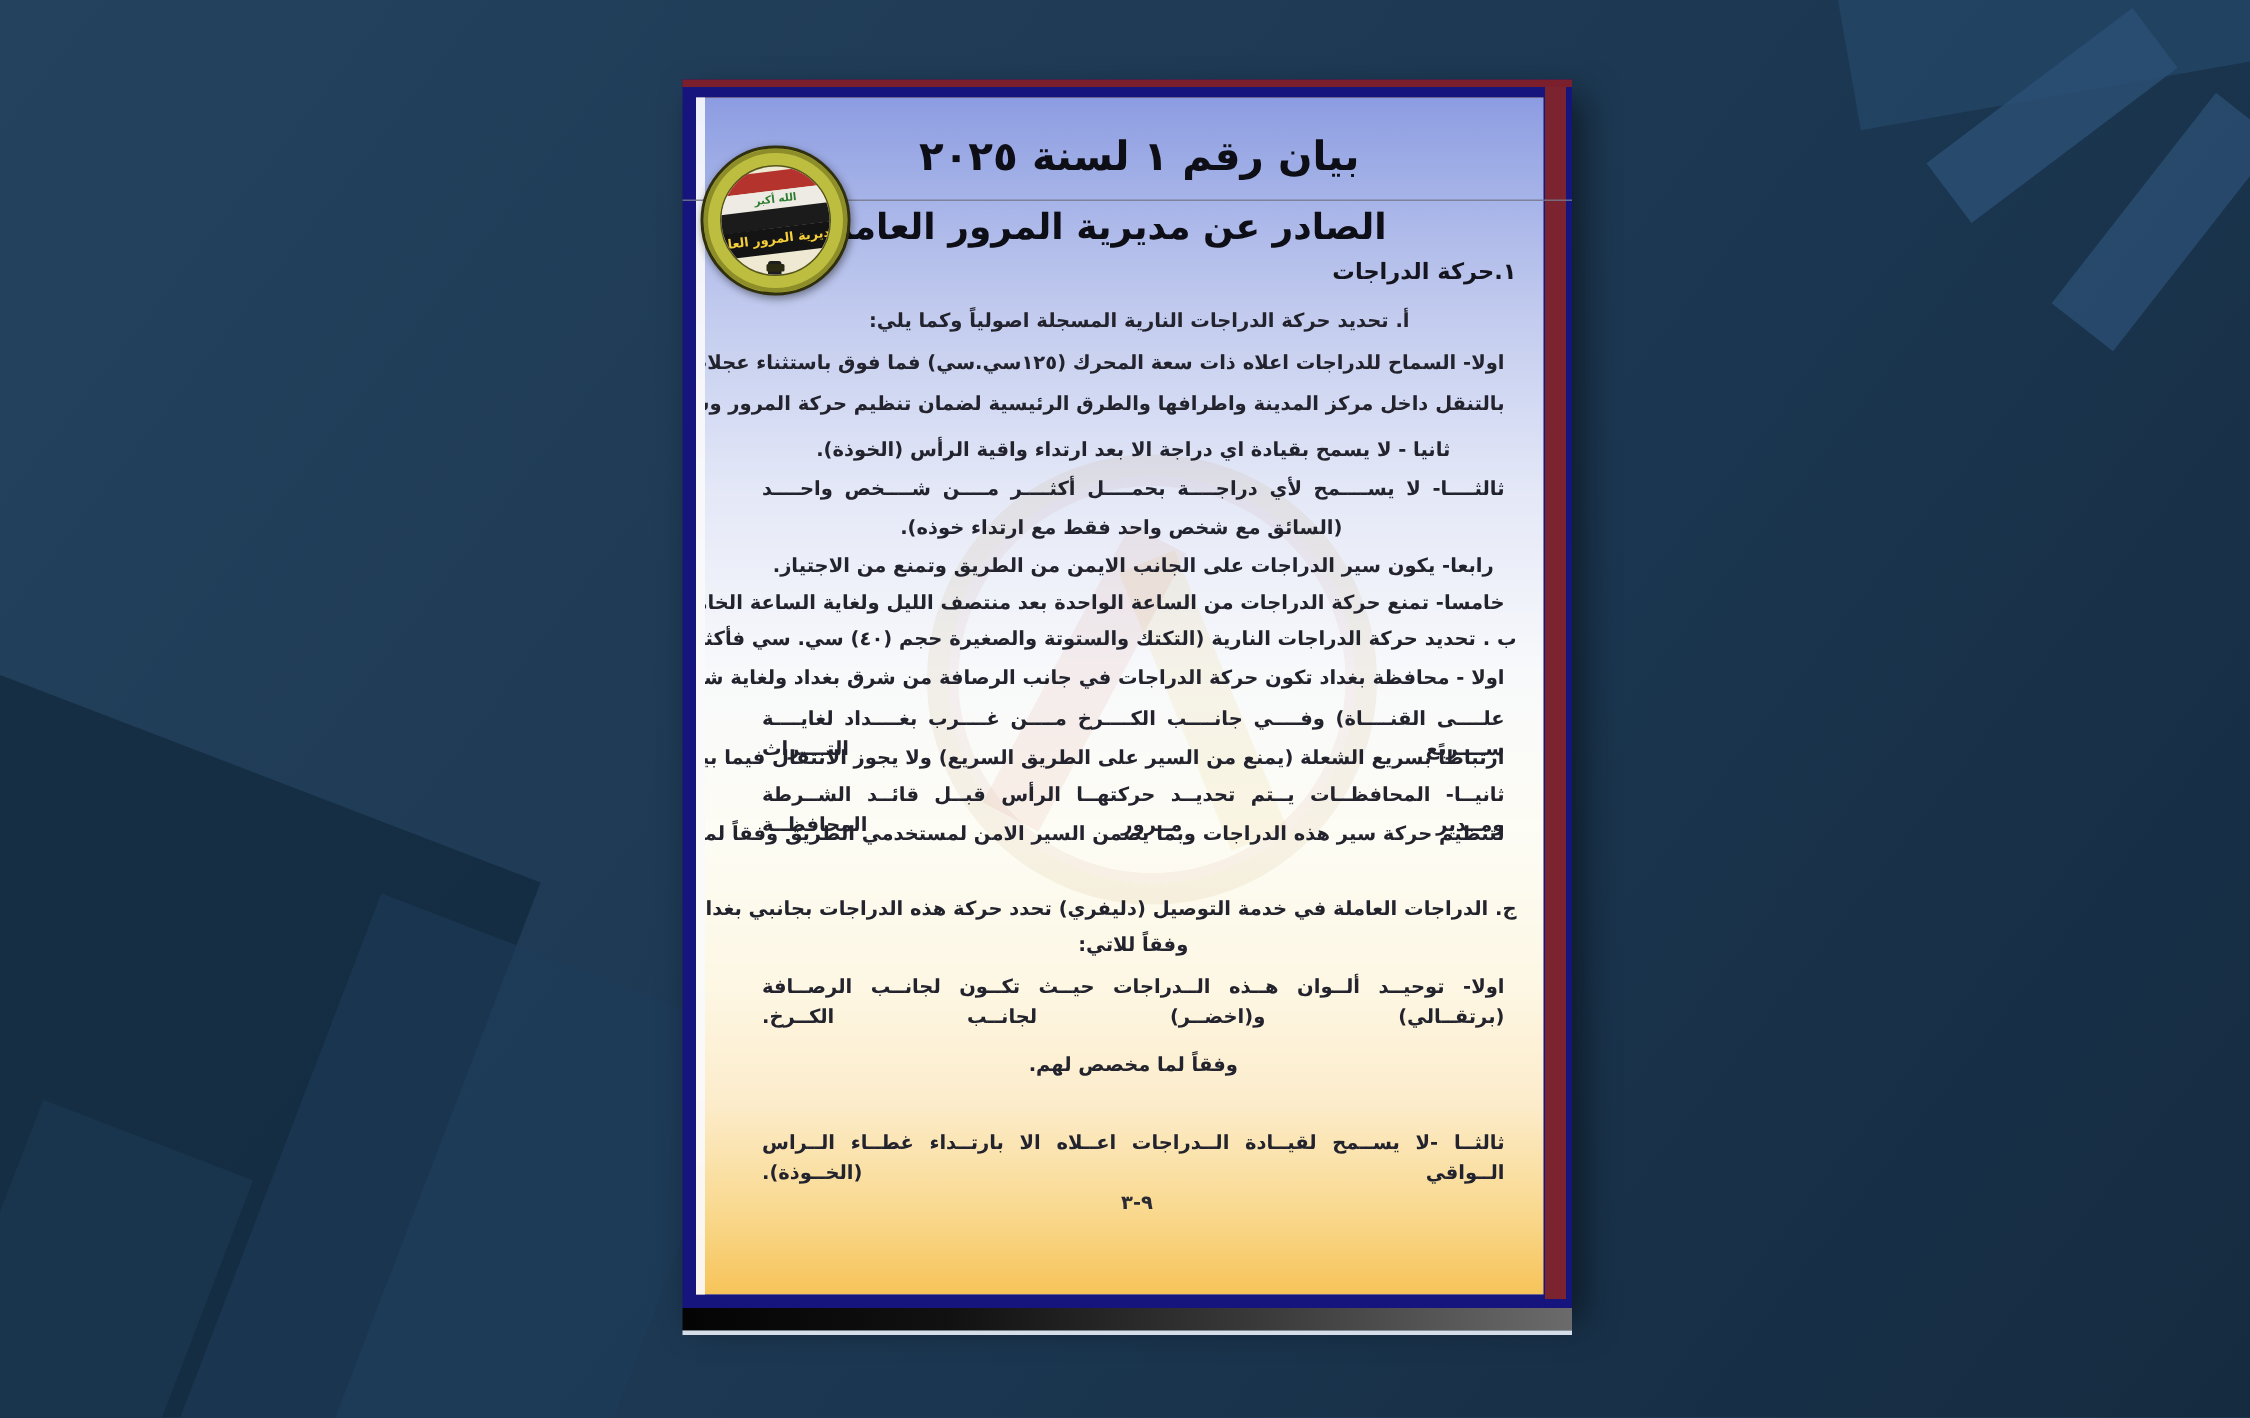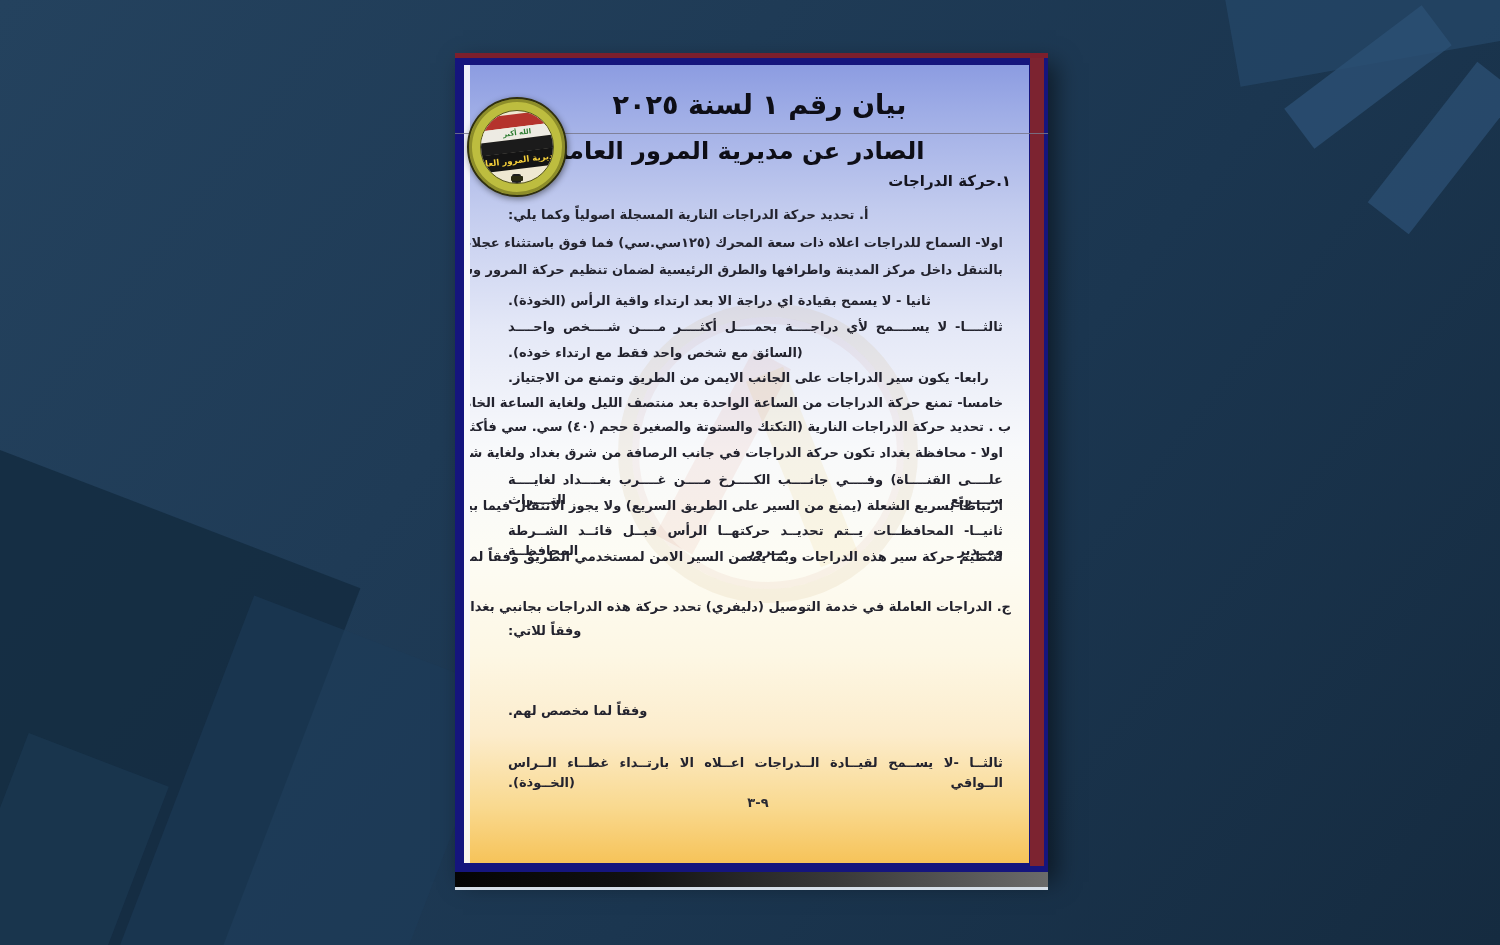--- a/index.html
+++ b/index.html
@@ -63,21 +63,21 @@
   
   .doc-title-1 { position:absolute; left:40px; right:20px; top:24px; text-align:center;
     font-size:27px; font-weight:700; color:#0e0e16; direction:rtl; }
   .doc-title-2 { position:absolute; left:40px; right:60px; top:72px; text-align:center;
     font-size:24px; font-weight:700; color:#0e0e16; direction:rtl; }
   .section-heading { position:absolute; right:18px; top:107px; font-size:15px; font-weight:700;
     color:#15151f; direction:rtl; }
 
   .body-text { position:absolute; left:38px; right:18px; top:0; bottom:0; direction:rtl; }
   .bline { position:absolute; right:0; left:0; font-size:13px; font-weight:700; color:#23232e;
-    text-align:left; white-space:nowrap; line-height:20px; }
+    text-align:center; white-space:nowrap; line-height:20px; }
   .jst { white-space:normal; text-align:justify; text-align-last:justify; }
   .ind1 { padding-right:8px; }
   .ind2 { padding-right:24px; }
 
   .page-number { position:absolute; left:258px; top:730px; width:60px; text-align:center;
     font-size:13px; font-weight:700; color:#2a2a33; direction:ltr; unicode-bidi:bidi-override; }
 
   
   .doc-bottom-bar { position:absolute; left:455px; top:872px; width:593px; height:15px;
     background:linear-gradient(90deg,#040404 0%, #111 30%, #3a3a3a 65%, #6b6b6b 100%); }
@@ -116,20 +116,21 @@
       <div class="bline ind1" style="top:303px">رابعا- يكون سير الدراجات على الجانب الايمن من الطريق وتمنع من الاجتياز.</div>
       <div class="bline ind1" style="top:328px">خامسا- تمنع حركة الدراجات من الساعة الواحدة بعد منتصف الليل ولغاية الساعة الخامسة صباحاً.</div>
       <div class="bline" style="top:352px">ب . تحديد حركة الدراجات النارية (التكتك والستوتة والصغيرة حجم (٤٠) سي. سي فأكثر) وفقاً للاتي:</div>
       <div class="bline ind1" style="top:378px">اولا - محافظة بغداد تكون حركة الدراجات في جانب الرصافة من شرق بغداد ولغاية شارع القناة (يمنع من السير</div>
       <div class="bline ind1 jst" style="top:405px">علــــى القنــــاة) وفــــي جانــــب الكــــرخ مــــن غــــرب بغــــداد لغايــــة ســــريع التــــراث</div>
       <div class="bline ind1" style="top:431px">ارتباطاً بسريع الشعلة (يمنع من السير على الطريق السريع) ولا يجوز الانتقال فيما بين هذه المناطق.</div>
       <div class="bline ind1 jst" style="top:456px">ثانيــا-  المحافظــات يــتم تحديــد حركتهــا الرأس قبــل قائــد الشــرطة ومــدير مــرور المحافظــة</div>
       <div class="bline ind1" style="top:482px">لتنظيم حركة سير هذه الدراجات وبما يضمن السير الامن لمستخدمي الطريق وفقاً لما جاء بالفقرة (أ) في مركز</div>
       <div class="bline" style="top:532px">ج. الدراجات العاملة في خدمة التوصيل (دليفري) تحدد حركة هذه الدراجات بجانبي بغداد (الكرخ والرصافة)</div>
       <div class="bline ind1" style="top:556px">وفقاً للاتي:</div>
+      <div class="bline ind1 jst" style="top:584px">اولا- توحيــد ألــوان هــذه الــدراجات حيــث تكــون لجانــب الرصــافة (برتقــالي) و(اخضــر) لجانــب الكــرخ.</div>
       <div class="bline ind1" style="top:636px">وفقاً لما مخصص لهم.</div>
       <div class="bline ind1 jst" style="top:688px">ثالثــا -لا يســمح لقيــادة الــدراجات اعــلاه الا بارتــداء غطــاء الــراس الــواقي (الخــوذة).</div>
     </div>
 
     <div class="page-number">٣-٩</div>
   </div>
 
   <div class="frame-line"></div>
 
   <div class="logo">

